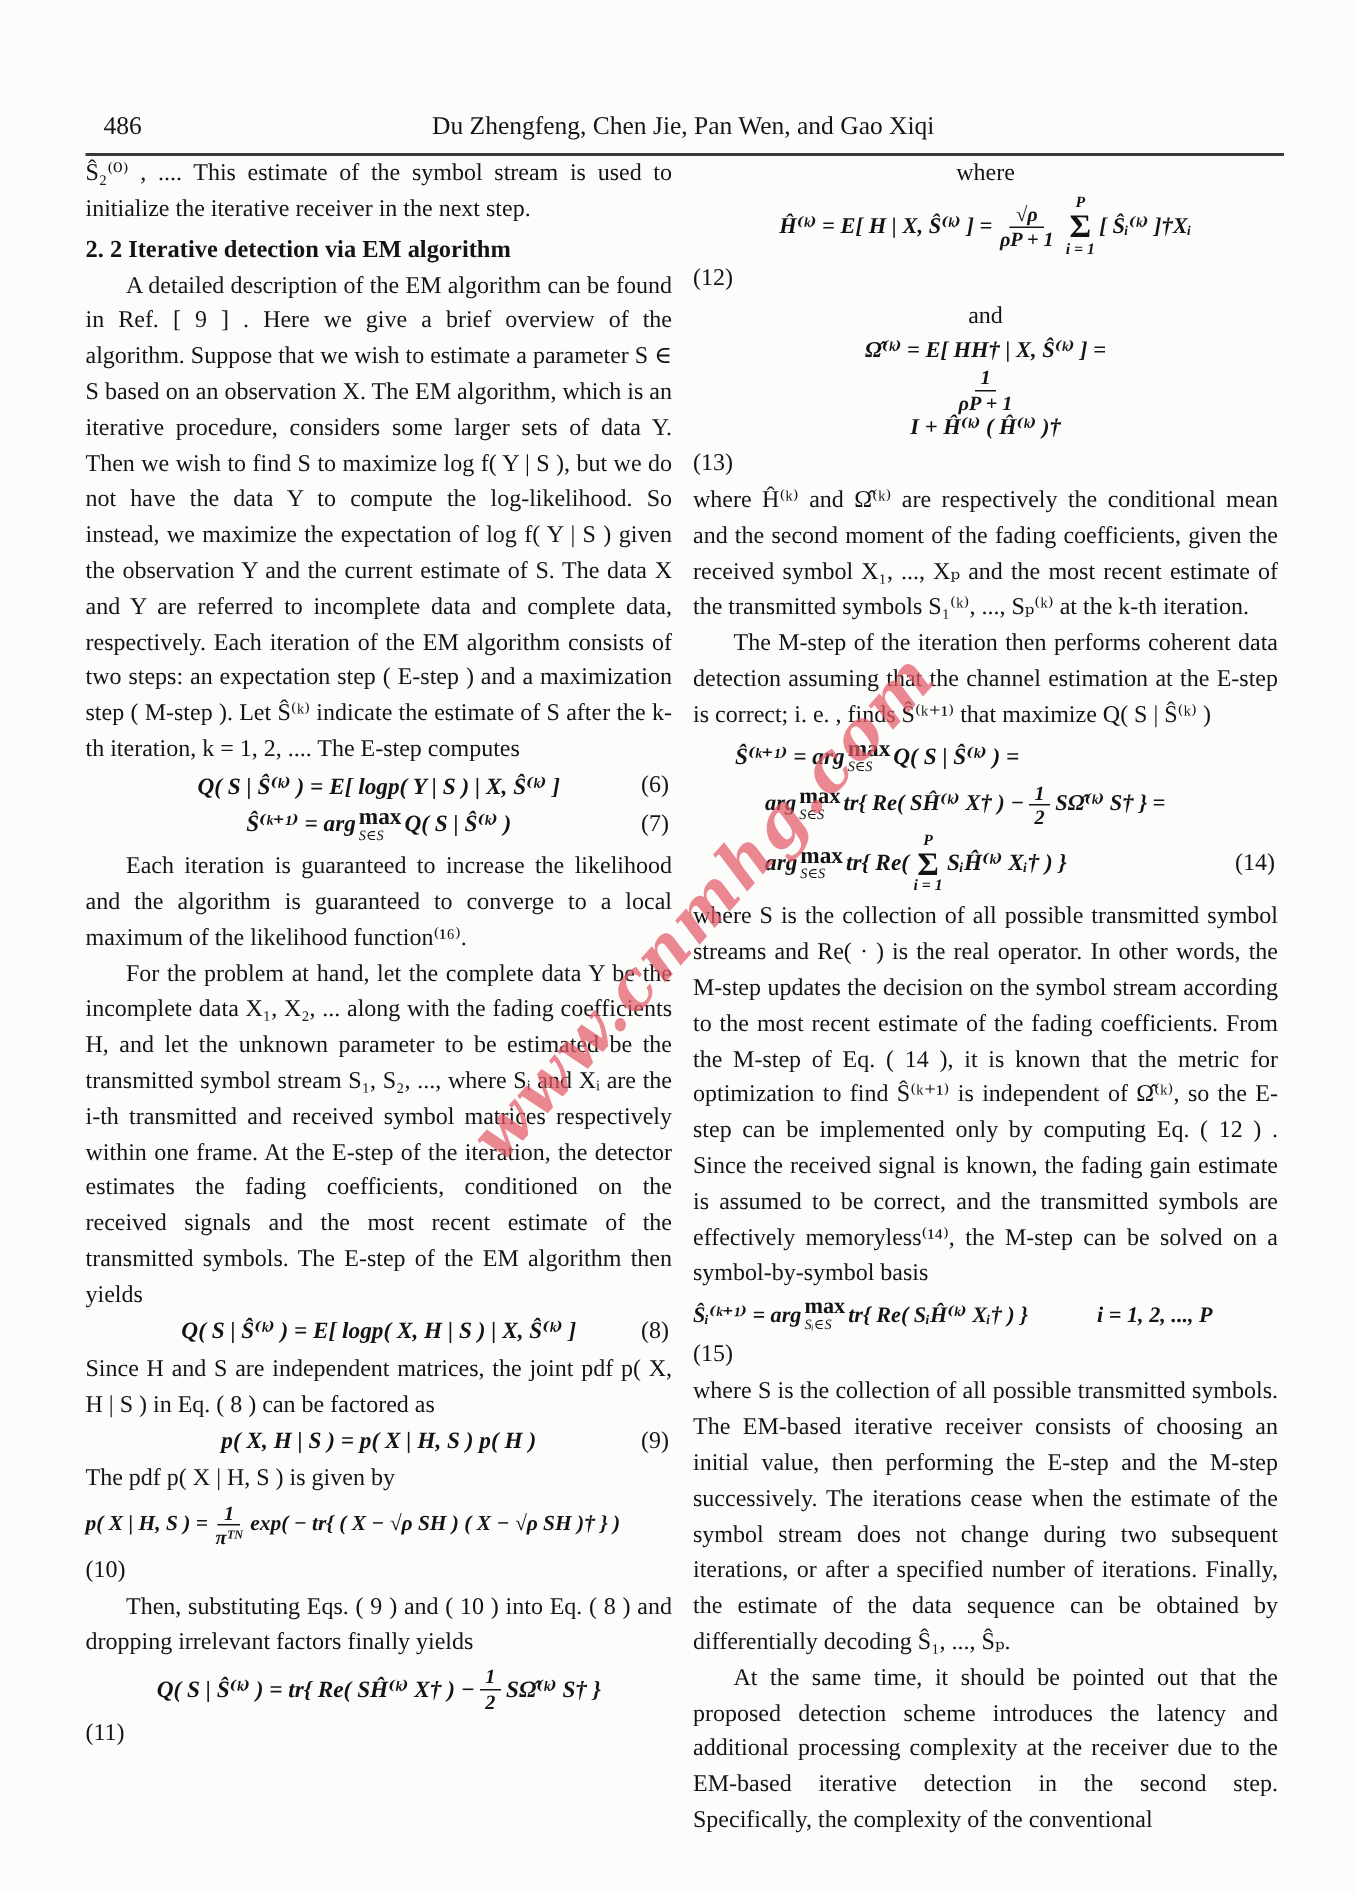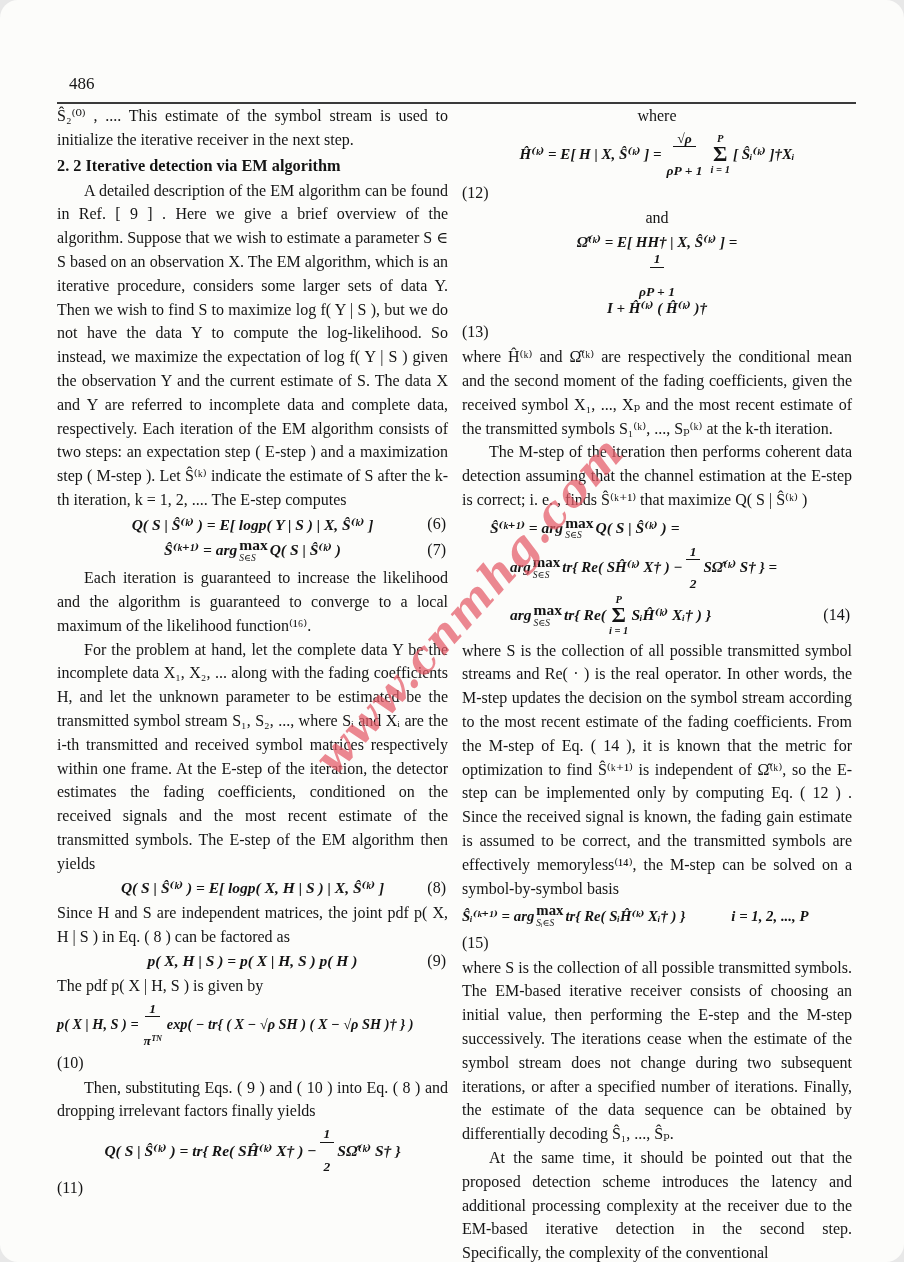--- a/index.html
+++ b/index.html
@@ -1,20 +1,19 @@
 <!DOCTYPE html>
 <html><head>
 <meta charset="utf-8">
 <style>
   html,body{margin:0;padding:0;background:#e8e8e8;}
   .page{
     position:relative; width:904px; height:1262px; margin:0 auto;
     background:#fcfcfa; overflow:hidden; color:#141414;
     font-family:"Liberation Serif","DejaVu Serif","DejaVu Sans",serif;
-    border-radius:18px;
   }
   .hdr{position:absolute; top:74px; left:57px; right:50px; height:24px; font-size:17px;}
   .hdr .pgnum{position:absolute; left:12px; top:0;}
   .hdr .authors{display:block; text-align:center; width:100%;}
   .rule{position:absolute; top:102px; left:57px; right:48px; border-top:2px solid #3a3a3a;}
   .cols{position:absolute; top:104px; left:57px; display:flex; gap:14px;}
   .col{width:391px;}
   .col.right{width:390px;}
   .col p{margin:0; text-align:justify; font-size:16px; line-height:23.8px;}
   .col p.indent{text-indent:27px;}
@@ -24,21 +23,21 @@
   .eq{
     position:relative; display:flex; align-items:center; justify-content:center;
     font-style:italic; font-weight:bold; font-size:15.5px; line-height:1.25;
     margin:3px 0; white-space:nowrap;
   }
   .eq.left{justify-content:flex-start;}
   .eq .eqnum{position:absolute; right:2px; font-style:normal; font-weight:normal; font-size:16px;}
   .eqnumline{text-align:left; font-style:normal; font-weight:normal; font-size:16px; line-height:22px; margin:0 4px 2px 0;}
   .frac{display:inline-flex; flex-direction:column; align-items:center; margin:0 3px; font-size:13.5px; line-height:1.15;}
   .frac .fnum{padding:0 4px; border-bottom:1.4px solid #141414;}
-  .frac .fden{padding:0 2px;margin-top:16px;}
+  .frac .fden{padding:0 2px;}
   .stack{display:inline-flex; flex-direction:column; align-items:flex-start; line-height:1; margin:0 2px; vertical-align:middle;}
   .stack .op{font-style:normal; font-weight:bold;}
   .stack .under{font-size:9.5px; margin-top:1px; font-weight:normal;}
   .sum{display:inline-flex; flex-direction:column; align-items:center; line-height:.95; margin:0 3px; font-size:10.5px;}
   .sum .sigma{font-size:22px; font-style:normal; line-height:.95;}
   .gap{display:inline-block; width:46px;}
   .ind28{padding-left:28px;}
   .ind48{padding-left:48px;}
   
   .watermark{
@@ -49,20 +48,21 @@
     z-index:6; pointer-events:none;
   }
 </style>
 </head>
 <body>
 
 <div class="page">
 
   <div class="hdr">
     <span class="pgnum">486</span>
+    <span class="authors">Du Zhengfeng, Chen Jie, Pan Wen, and Gao Xiqi</span>
   </div>
   <div class="rule"></div>
 
   <div class="cols">
 
     <section class="col">
       <p>Ŝ₂⁽⁰⁾ , .... This estimate of the symbol stream is used to initialize the iterative receiver in the next step.</p>
       <h3>2. 2   Iterative detection via EM algorithm</h3>
       <p class="indent">A detailed description of the EM algorithm can be found in Ref. [ 9 ] . Here we give a brief overview of the algorithm. Suppose that we wish to estimate a parameter S ∈ S based on an observation X. The EM algorithm, which is an iterative procedure, considers some larger sets of data Y. Then we wish to find S to maximize log f( Y | S ), but we do not have the data Y to compute the log-likelihood. So instead, we maximize the expectation of log f( Y | S ) given the observation Y and the current estimate of S. The data X and Y are referred to incomplete data and complete data, respectively. Each iteration of the EM algorithm consists of two steps: an expectation step ( E-step ) and a maximization step ( M-step ). Let Ŝ⁽ᵏ⁾ indicate the estimate of S after the k-th iteration, k = 1, 2, .... The E-step computes</p>
 

